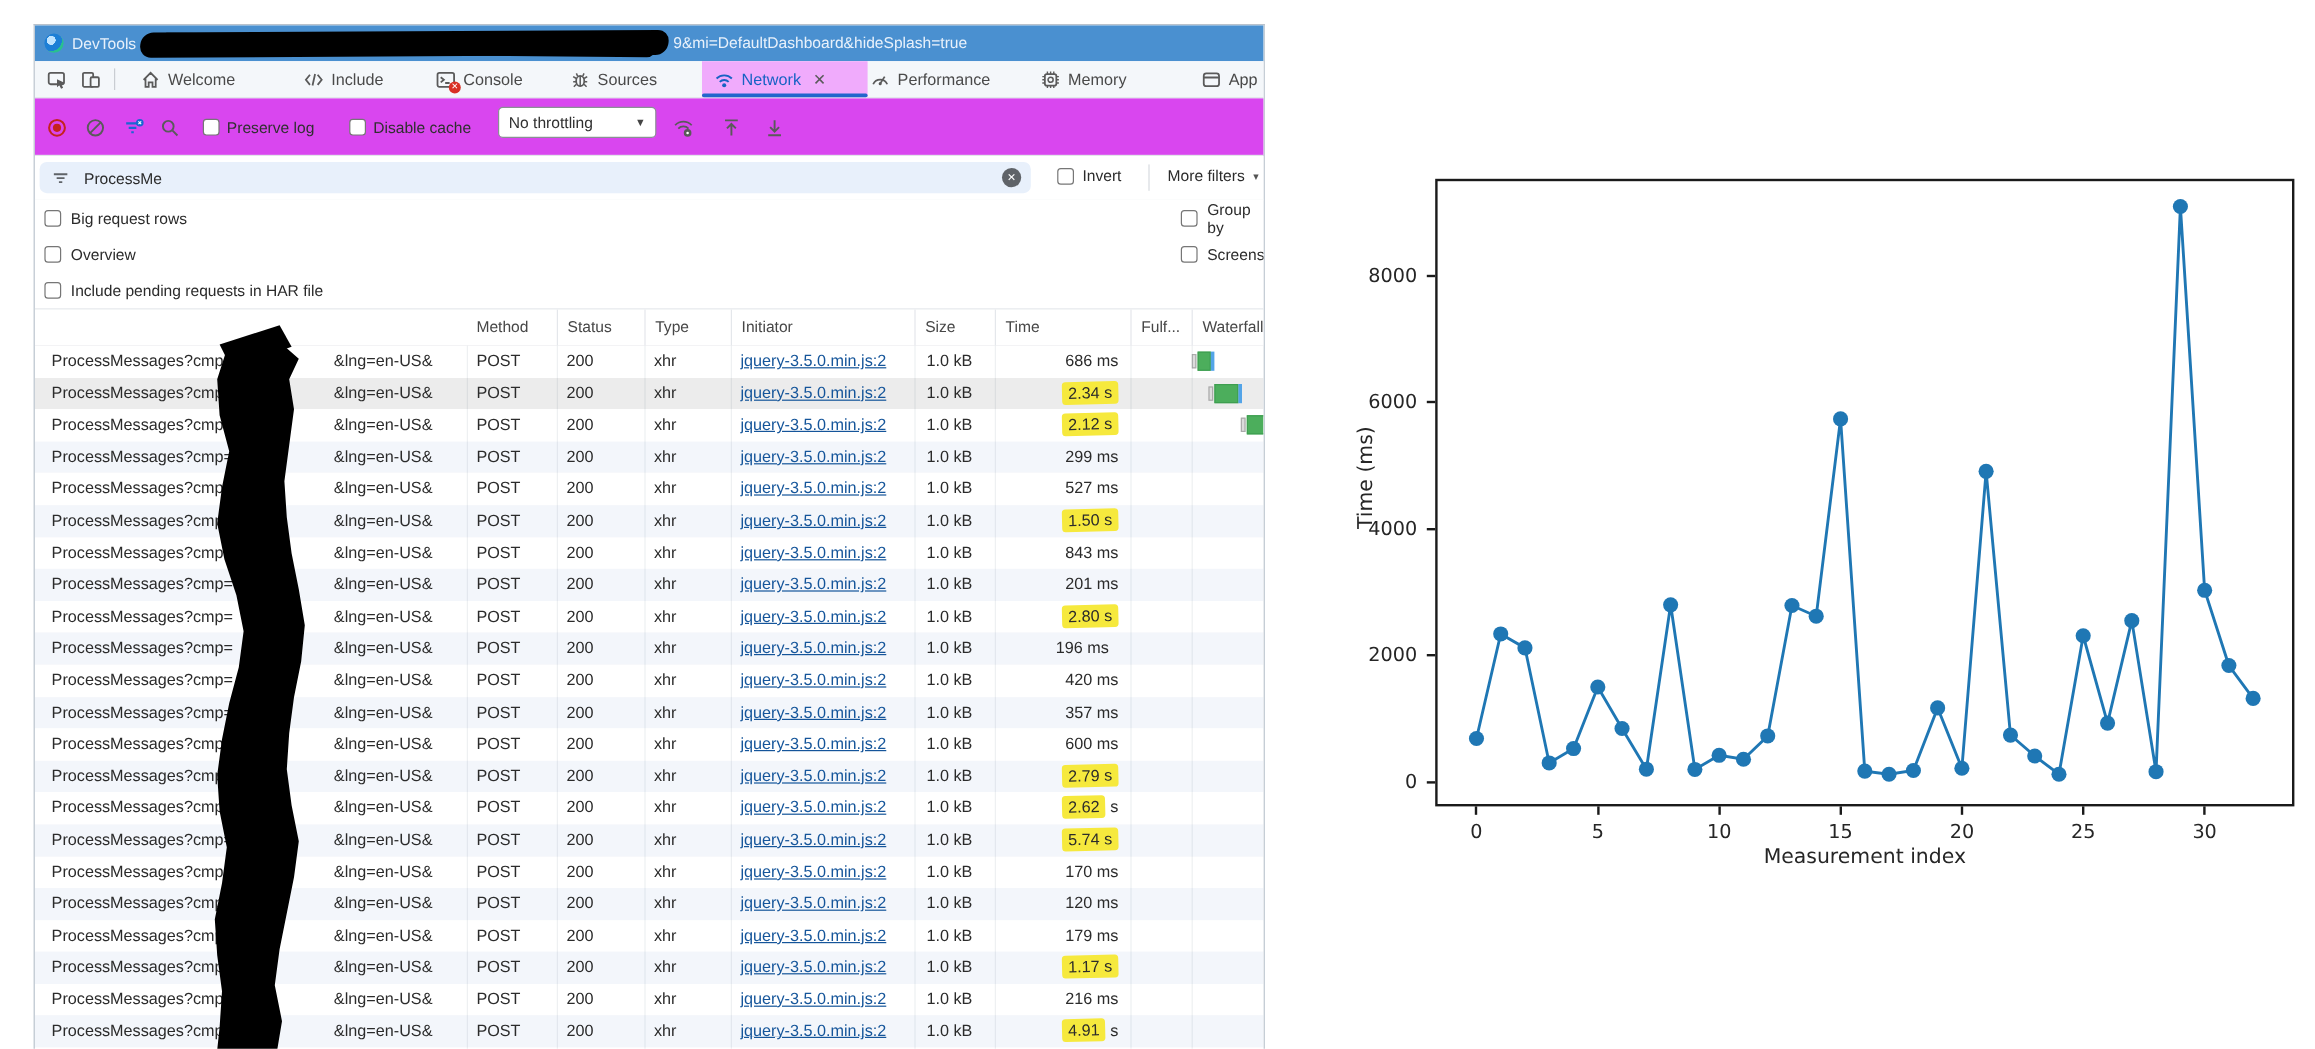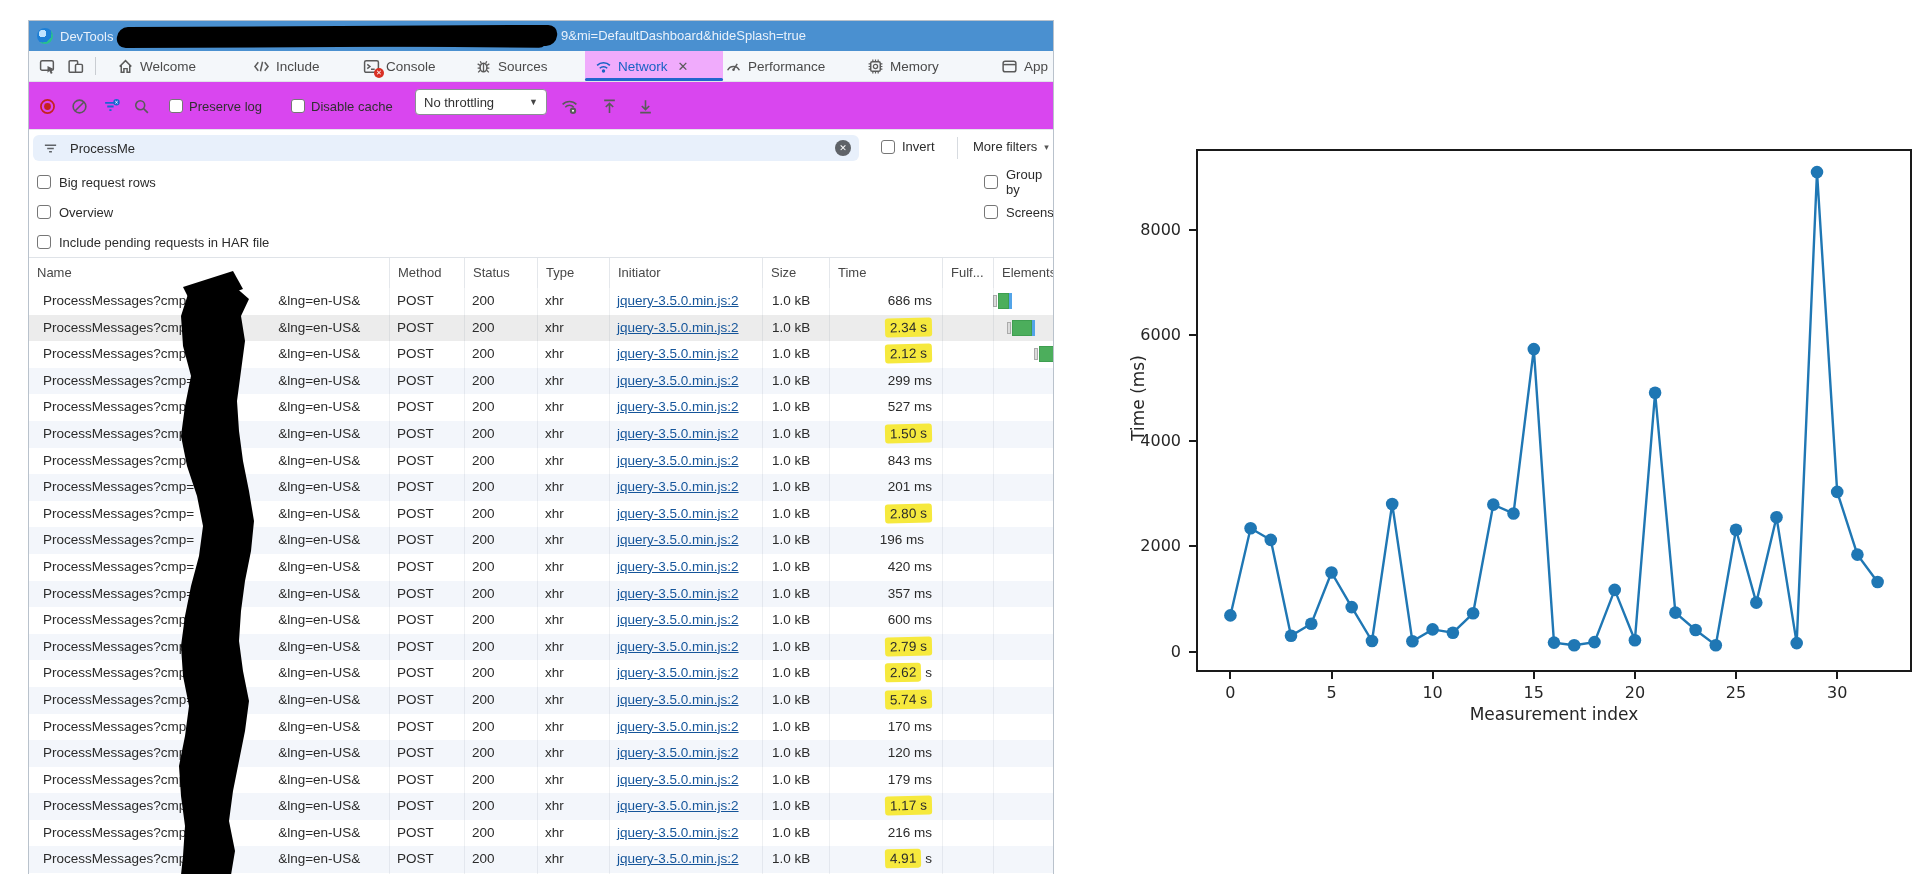--- a/index.html
+++ b/index.html
@@ -311,29 +311,28 @@
       <span class="cb"></span>
       <span>Screensho</span>
     </span>
     <span class="opt-row" style="top:66px">
       <span class="cb"></span>
       <span>Include pending requests in HAR file</span>
     </span>
   </div>
 
   <div class="thead" id="thead">
-      <div class="th" style="left: 0px; width: 360px; border-left: none;">Name</div>
       <div class="th" style="left: 360px; width: 75px;">Method</div>
       <div class="th" style="left: 435px; width: 73px;">Status</div>
       <div class="th" style="left: 508px; width: 72px;">Type</div>
       <div class="th" style="left: 580px; width: 153px;">Initiator</div>
       <div class="th" style="left: 733px; width: 67px;">Size</div>
       <div class="th" style="left: 800px; width: 113px;">Time</div>
       <div class="th" style="left: 913px; width: 51px;">Fulf...</div>
-      <div class="th" style="left: 964px; width: 60px;">Elements</div>
+      <div class="th" style="left: 964px; width: 60px;">Waterfall</div>
     </div>
   <div class="tbody" id="tbody">
       <div class="row">
         <div class="cell " style="left: 0px; width: 360px; padding-left: 14px;"><span>ProcessMessages?cmp=</span><span class="gap"></span><span>&amp;lng=en-US&amp;</span></div>
         <div class="cell " style="left: 360px; width: 75px; padding-left: 8px;">POST</div>
         <div class="cell " style="left: 435px; width: 73px; padding-left: 8px;">200</div>
         <div class="cell " style="left: 508px; width: 72px; padding-left: 8px;">xhr</div>
         <div class="cell " style="left: 580px; width: 153px; padding-left: 8px;"><span class="link">jquery-3.5.0.min.js:2</span></div>
         <div class="cell " style="left: 733px; width: 67px; padding-left: 10px;">1.0 kB</div>
         <div class="cell time-cell" style="left: 800px; width: 113px;">686 ms</div>

